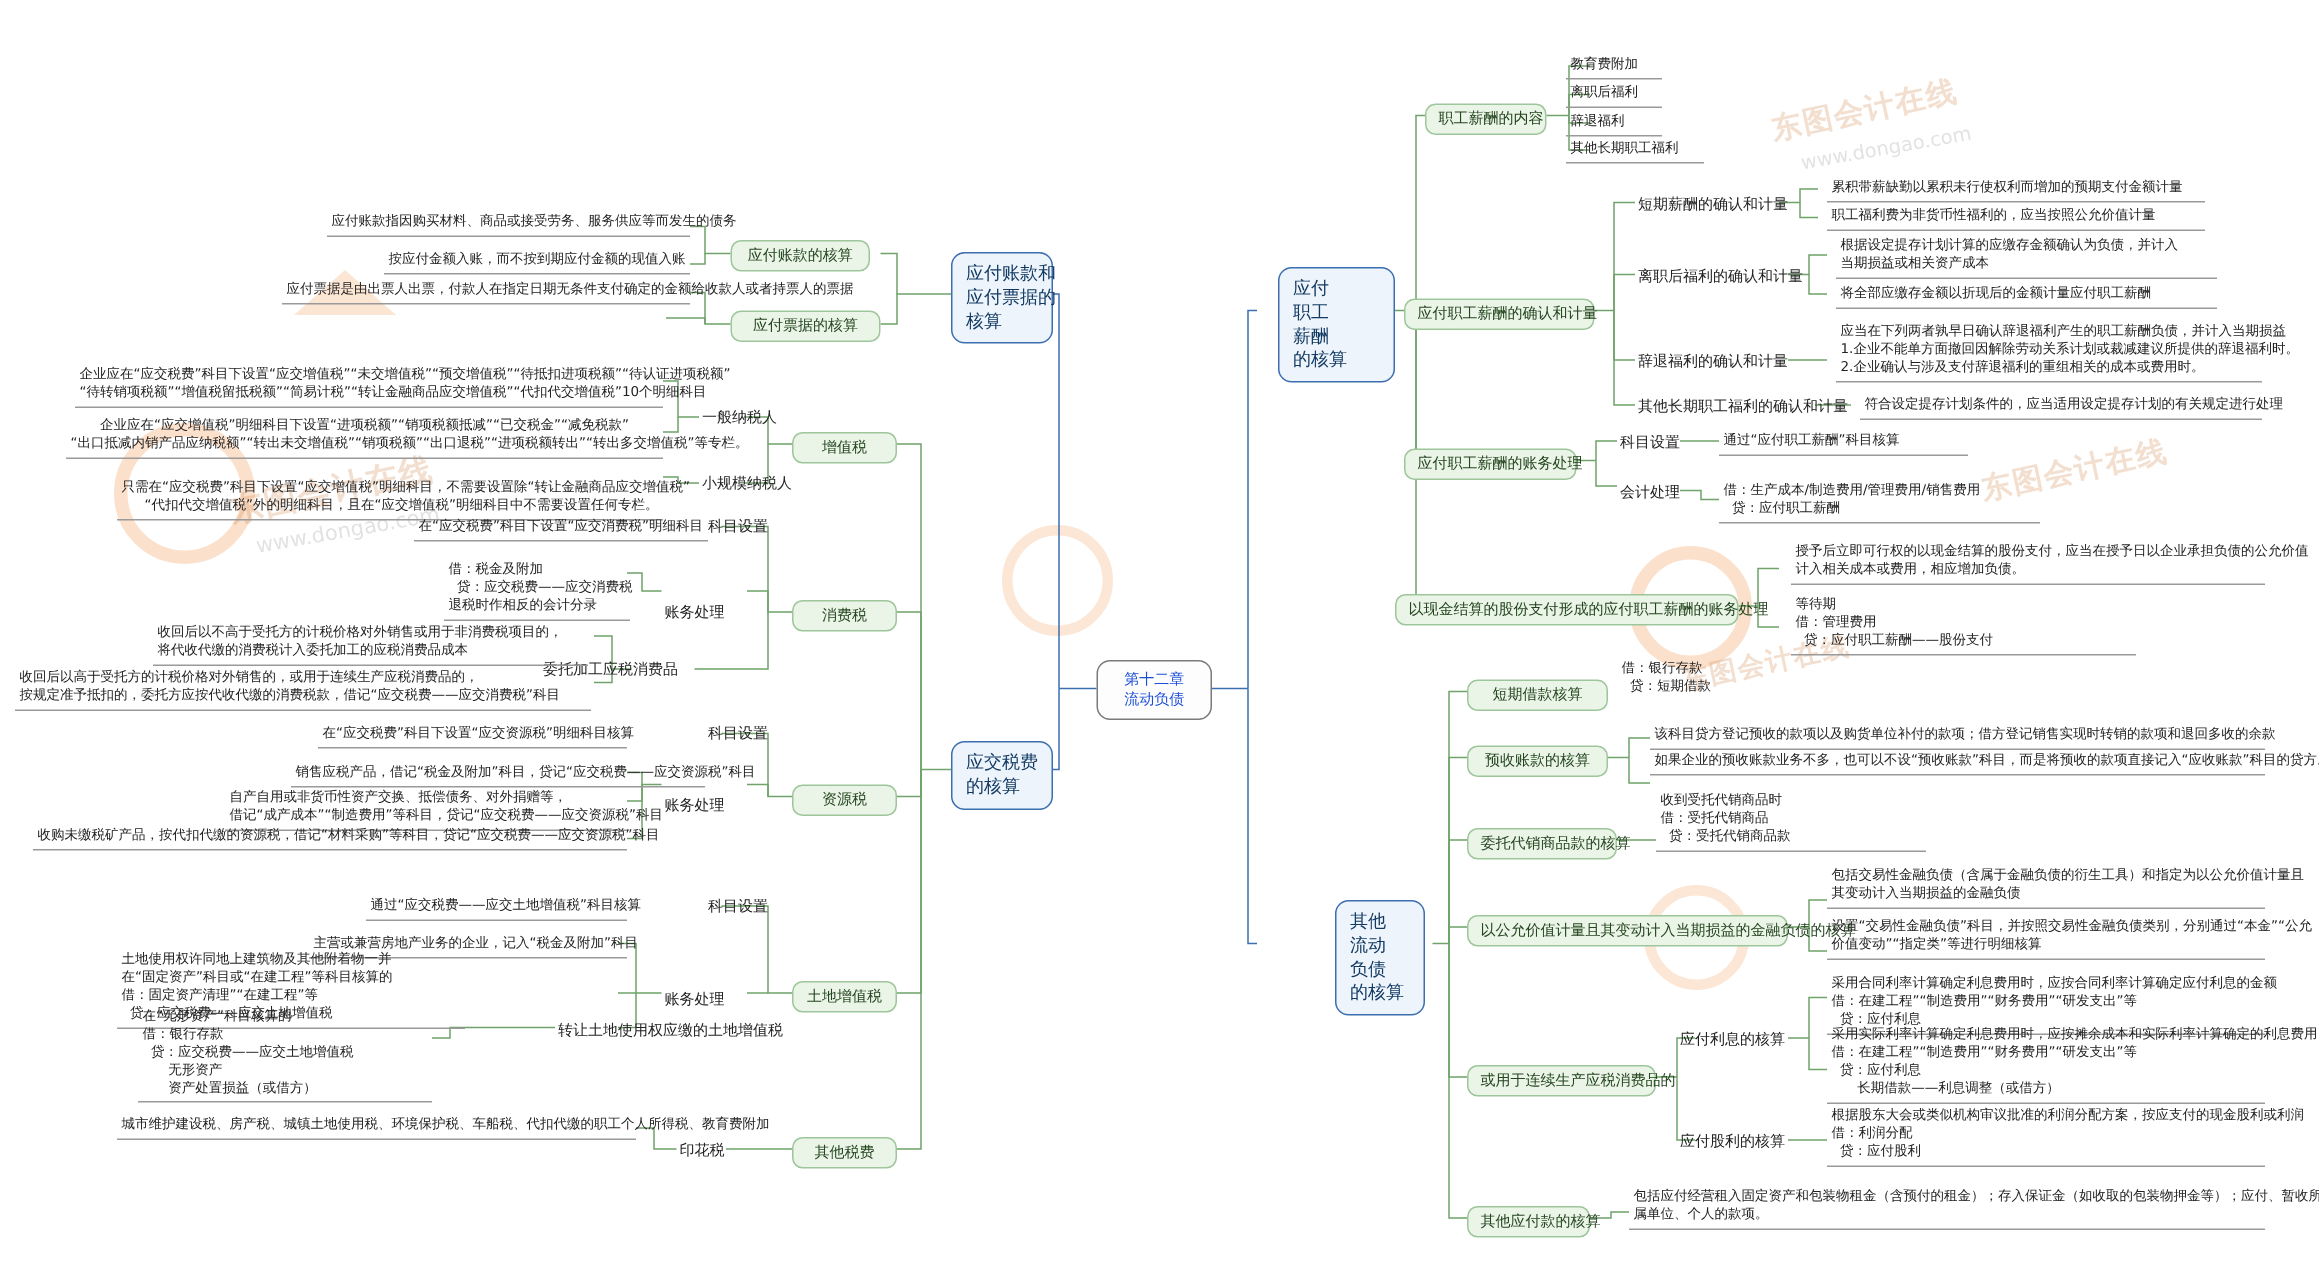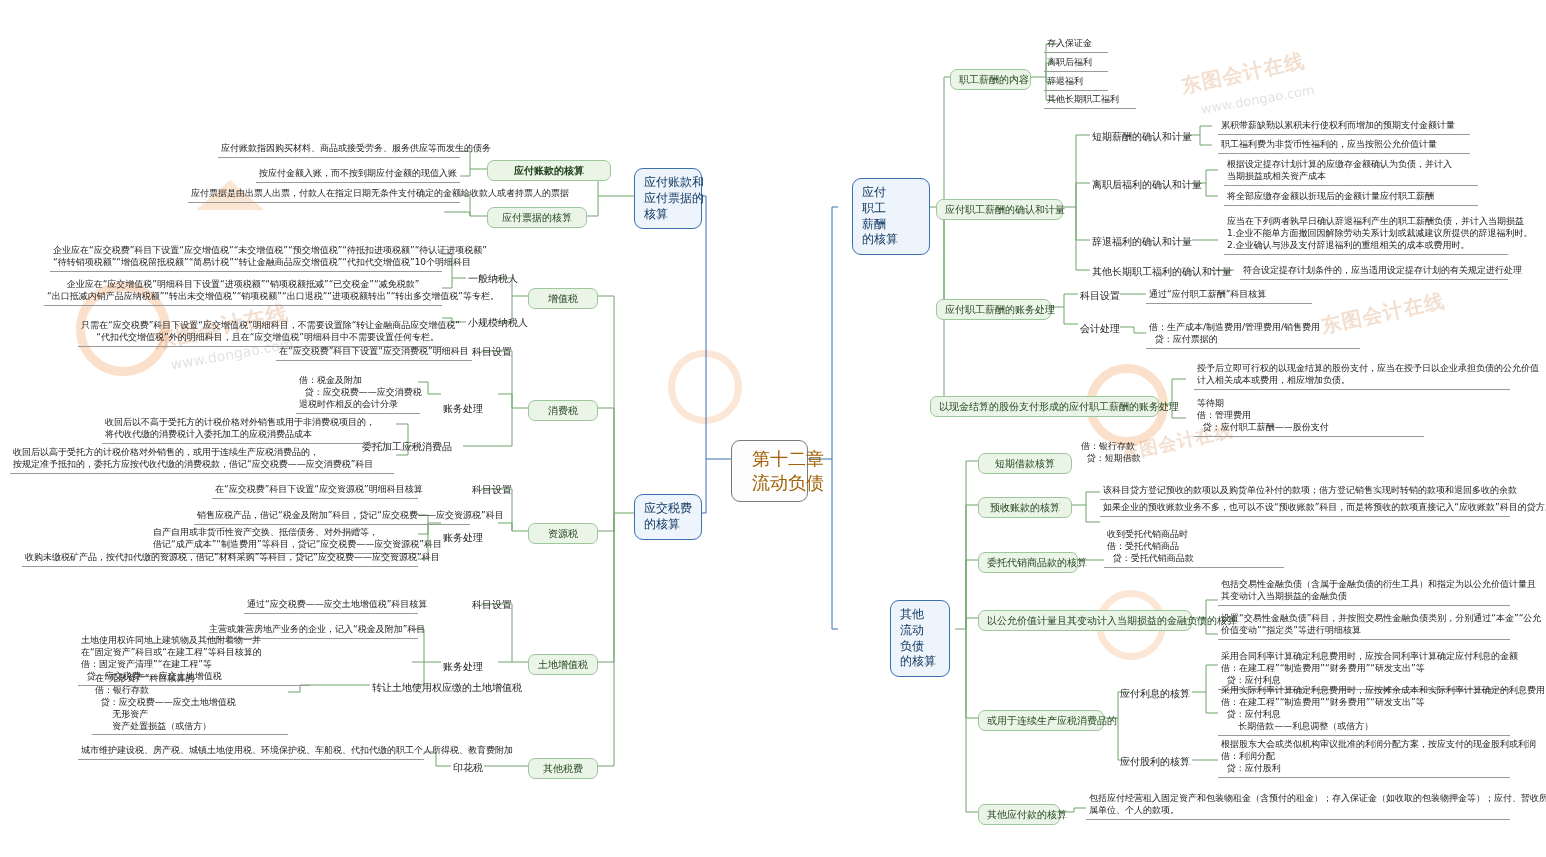--- a/index.html
+++ b/index.html
@@ -5,21 +5,21 @@
   html,body{margin:0;padding:0;background:#ffffff;}
   body{width:1546px;height:857px;position:relative;overflow:hidden;
        font-family:"DejaVu Sans","Liberation Sans",sans-serif;color:#1a1a1a;}
   #canvas{position:absolute;left:0;top:0;width:1546px;height:857px;}
   svg.links{position:absolute;left:0;top:0;width:1546px;height:857px;pointer-events:none;}
   .node{position:absolute;box-sizing:border-box;white-space:pre;line-height:1.32;}
 
   
   .central{
     border:1px solid #7a7a7a;border-radius:9px;background:#fdfdfd;
-    text-align:center;font-size:18px;color:#a16207;padding:6px 20px;
+    text-align:center;font-size:10px;color:#1d4ed8;padding:6px 10px;
   }
   
   .lvl1{
     border:1.4px solid #3b6fb0;border-radius:9px;background:#eef4fb;
     font-size:12px;color:#123a63;padding:6px 9px;
   }
   
   .lvl2{
     border:1px solid #9ec69b;border-radius:7px;background:#eaf4e7;
     font-size:10px;color:#24451f;padding:3px 8px;text-align:center;
@@ -179,21 +179,21 @@
   <div class="node central" style="left:731px;top:440px;width:77px;">第十二章
 流动负债</div>
 
   <div class="node lvl1" style="left:634px;top:168px;width:68px;">应付账款和
 应付票据的
 核算</div>
 
   <div class="node lvl1" style="left:634px;top:494px;width:68px;">应交税费
 的核算</div>
 
-  <div class="node lvl2" style="left:487px;top:160px;width:124px;font-weight:bold;">应付账款的核算</div>
+  <div class="node lvl2" style="left:487px;top:160px;width:93px;">应付账款的核算</div>
   <div class="node lvl2" style="left:487px;top:207px;width:100px;">应付票据的核算</div>
 
   <div class="node leaf" style="left:218px;top:142px;width:242px;">应付账款指因购买材料、商品或接受劳务、服务供应等而发生的债务</div>
   <div class="node leaf" style="left:256px;top:167px;width:204px;">按应付金额入账，而不按到期应付金额的现值入账</div>
   <div class="node leaf" style="left:188px;top:187px;width:272px;">应付票据是由出票人出票，付款人在指定日期无条件支付确定的金额给收款人或者持票人的票据</div>
 
   <div class="node lvl2" style="left:528px;top:288px;width:70px;">增值税</div>
   <div class="node lvl2" style="left:528px;top:400px;width:70px;">消费税</div>
   <div class="node lvl2" style="left:528px;top:523px;width:70px;">资源税</div>
   <div class="node lvl2" style="left:528px;top:654px;width:70px;">土地增值税</div>
@@ -250,21 +250,21 @@
   <div class="node lvl1" style="left:852px;top:178px;width:78px;">应付
 职工
 薪酬
 的核算</div>
   <div class="node lvl1" style="left:890px;top:600px;width:60px;">其他
 流动
 负债
 的核算</div>
 
   <div class="node lvl2" style="left:950px;top:69px;width:81px;">职工薪酬的内容</div>
-  <div class="node leaf" style="left:1044px;top:37px;width:64px;">存入保证金</div>
+  <div class="node leaf" style="left:1044px;top:37px;width:64px;">教育费附加</div>
   <div class="node leaf" style="left:1044px;top:56px;width:64px;">离职后福利</div>
   <div class="node leaf" style="left:1044px;top:75px;width:64px;">辞退福利</div>
   <div class="node leaf" style="left:1044px;top:93px;width:92px;">其他长期职工福利</div>
 
   <div class="node lvl2" style="left:936px;top:199px;width:127px;">应付职工薪酬的确认和计量</div>
 
   <div class="node plain" style="left:1090px;top:129px;width:122px;">短期薪酬的确认和计量</div>
   <div class="node leaf" style="left:1218px;top:119px;width:252px;">累积带薪缺勤以累积未行使权利而增加的预期支付金额计量</div>
   <div class="node leaf" style="left:1218px;top:138px;width:252px;">职工福利费为非货币性福利的，应当按照公允价值计量</div>
 
@@ -279,21 +279,21 @@
 2.企业确认与涉及支付辞退福利的重组相关的成本或费用时。</div>
 
   <div class="node plain" style="left:1090px;top:264px;width:144px;">其他长期职工福利的确认和计量</div>
   <div class="node leaf" style="left:1240px;top:264px;width:268px;">符合设定提存计划条件的，应当适用设定提存计划的有关规定进行处理</div>
 
   <div class="node lvl2" style="left:936px;top:299px;width:115px;">应付职工薪酬的账务处理</div>
   <div class="node plain" style="left:1078px;top:288px;width:50px;">科目设置</div>
   <div class="node leaf" style="left:1146px;top:288px;width:166px;">通过“应付职工薪酬”科目核算</div>
   <div class="node plain" style="left:1078px;top:321px;width:50px;">会计处理</div>
   <div class="node leaf" style="left:1146px;top:321px;width:214px;">借：生产成本/制造费用/管理费用/销售费用
-  贷：应付票据的</div>
+  贷：应付职工薪酬</div>
 
   <div class="node lvl2" style="left:930px;top:396px;width:229px;">以现金结算的股份支付形成的应付职工薪酬的账务处理</div>
   <div class="node leaf" style="left:1194px;top:362px;width:316px;">授予后立即可行权的以现金结算的股份支付，应当在授予日以企业承担负债的公允价值
 计入相关成本或费用，相应增加负债。</div>
   <div class="node leaf" style="left:1194px;top:397px;width:230px;">等待期
 借：管理费用
   贷：应付职工薪酬——股份支付</div>
 
   <div class="node lvl2" style="left:978px;top:453px;width:94px;">短期借款核算</div>
   <div class="node leaf nb" style="left:1078px;top:440px;width:166px;">借：银行存款

